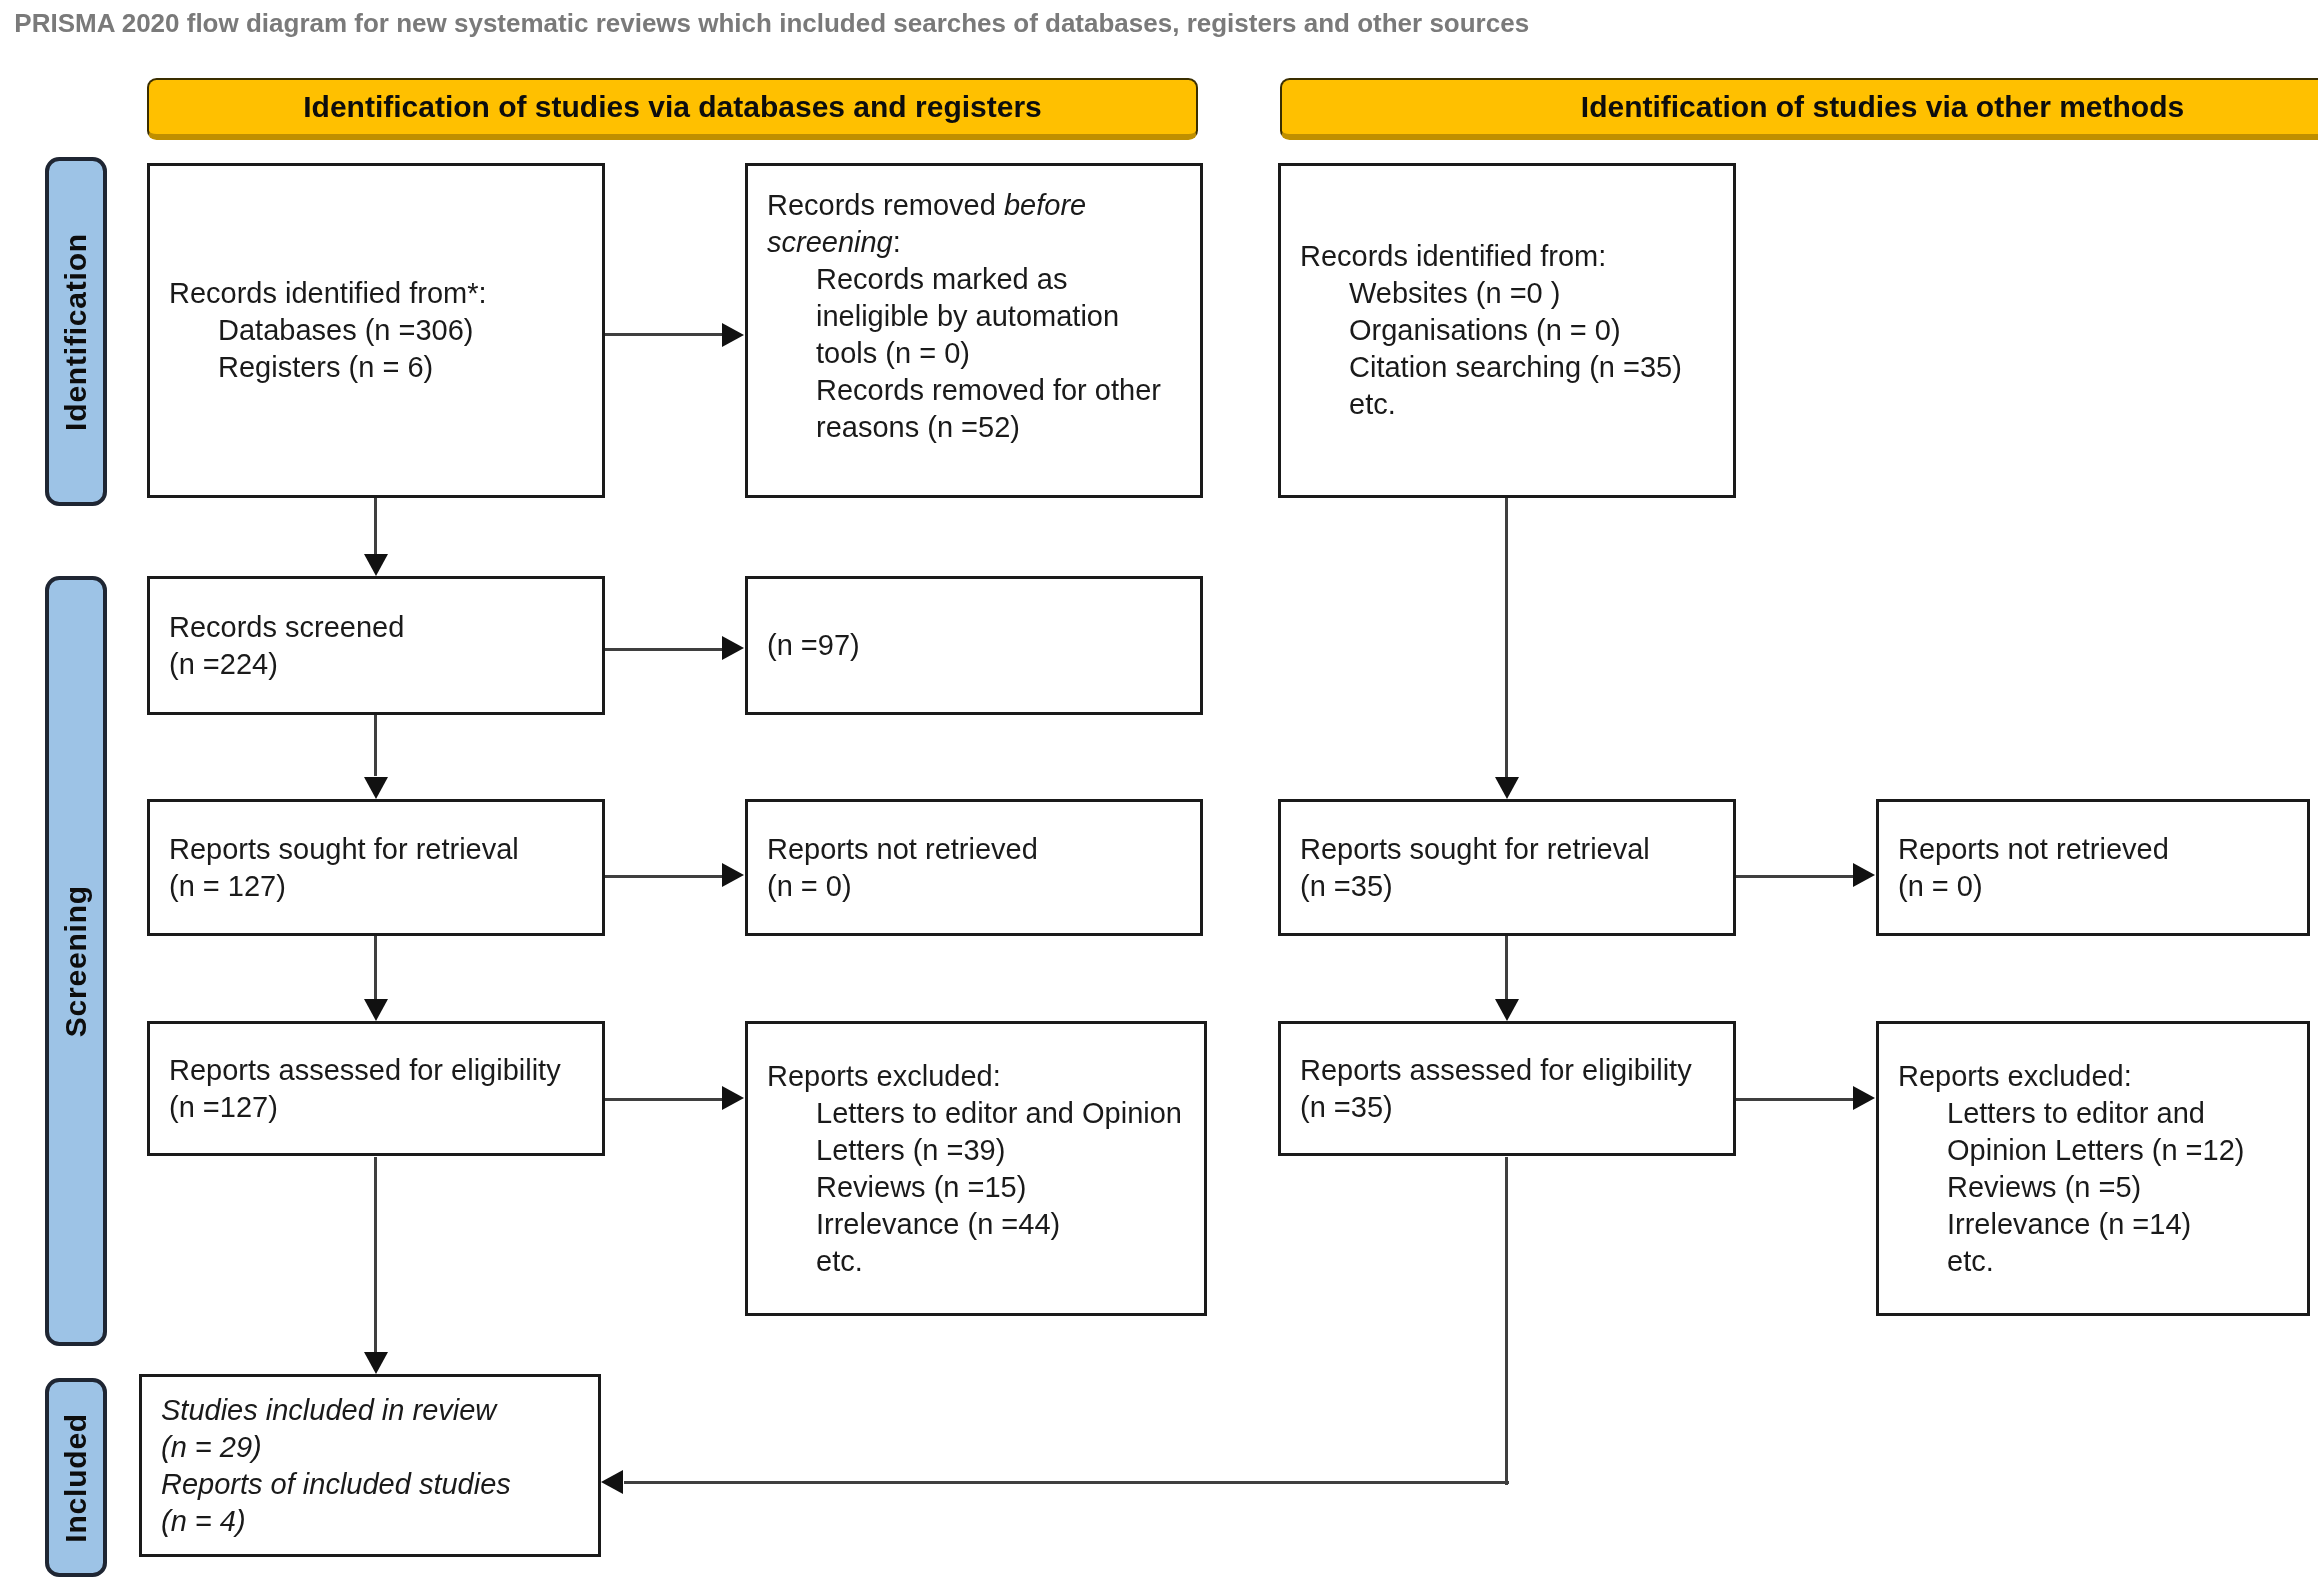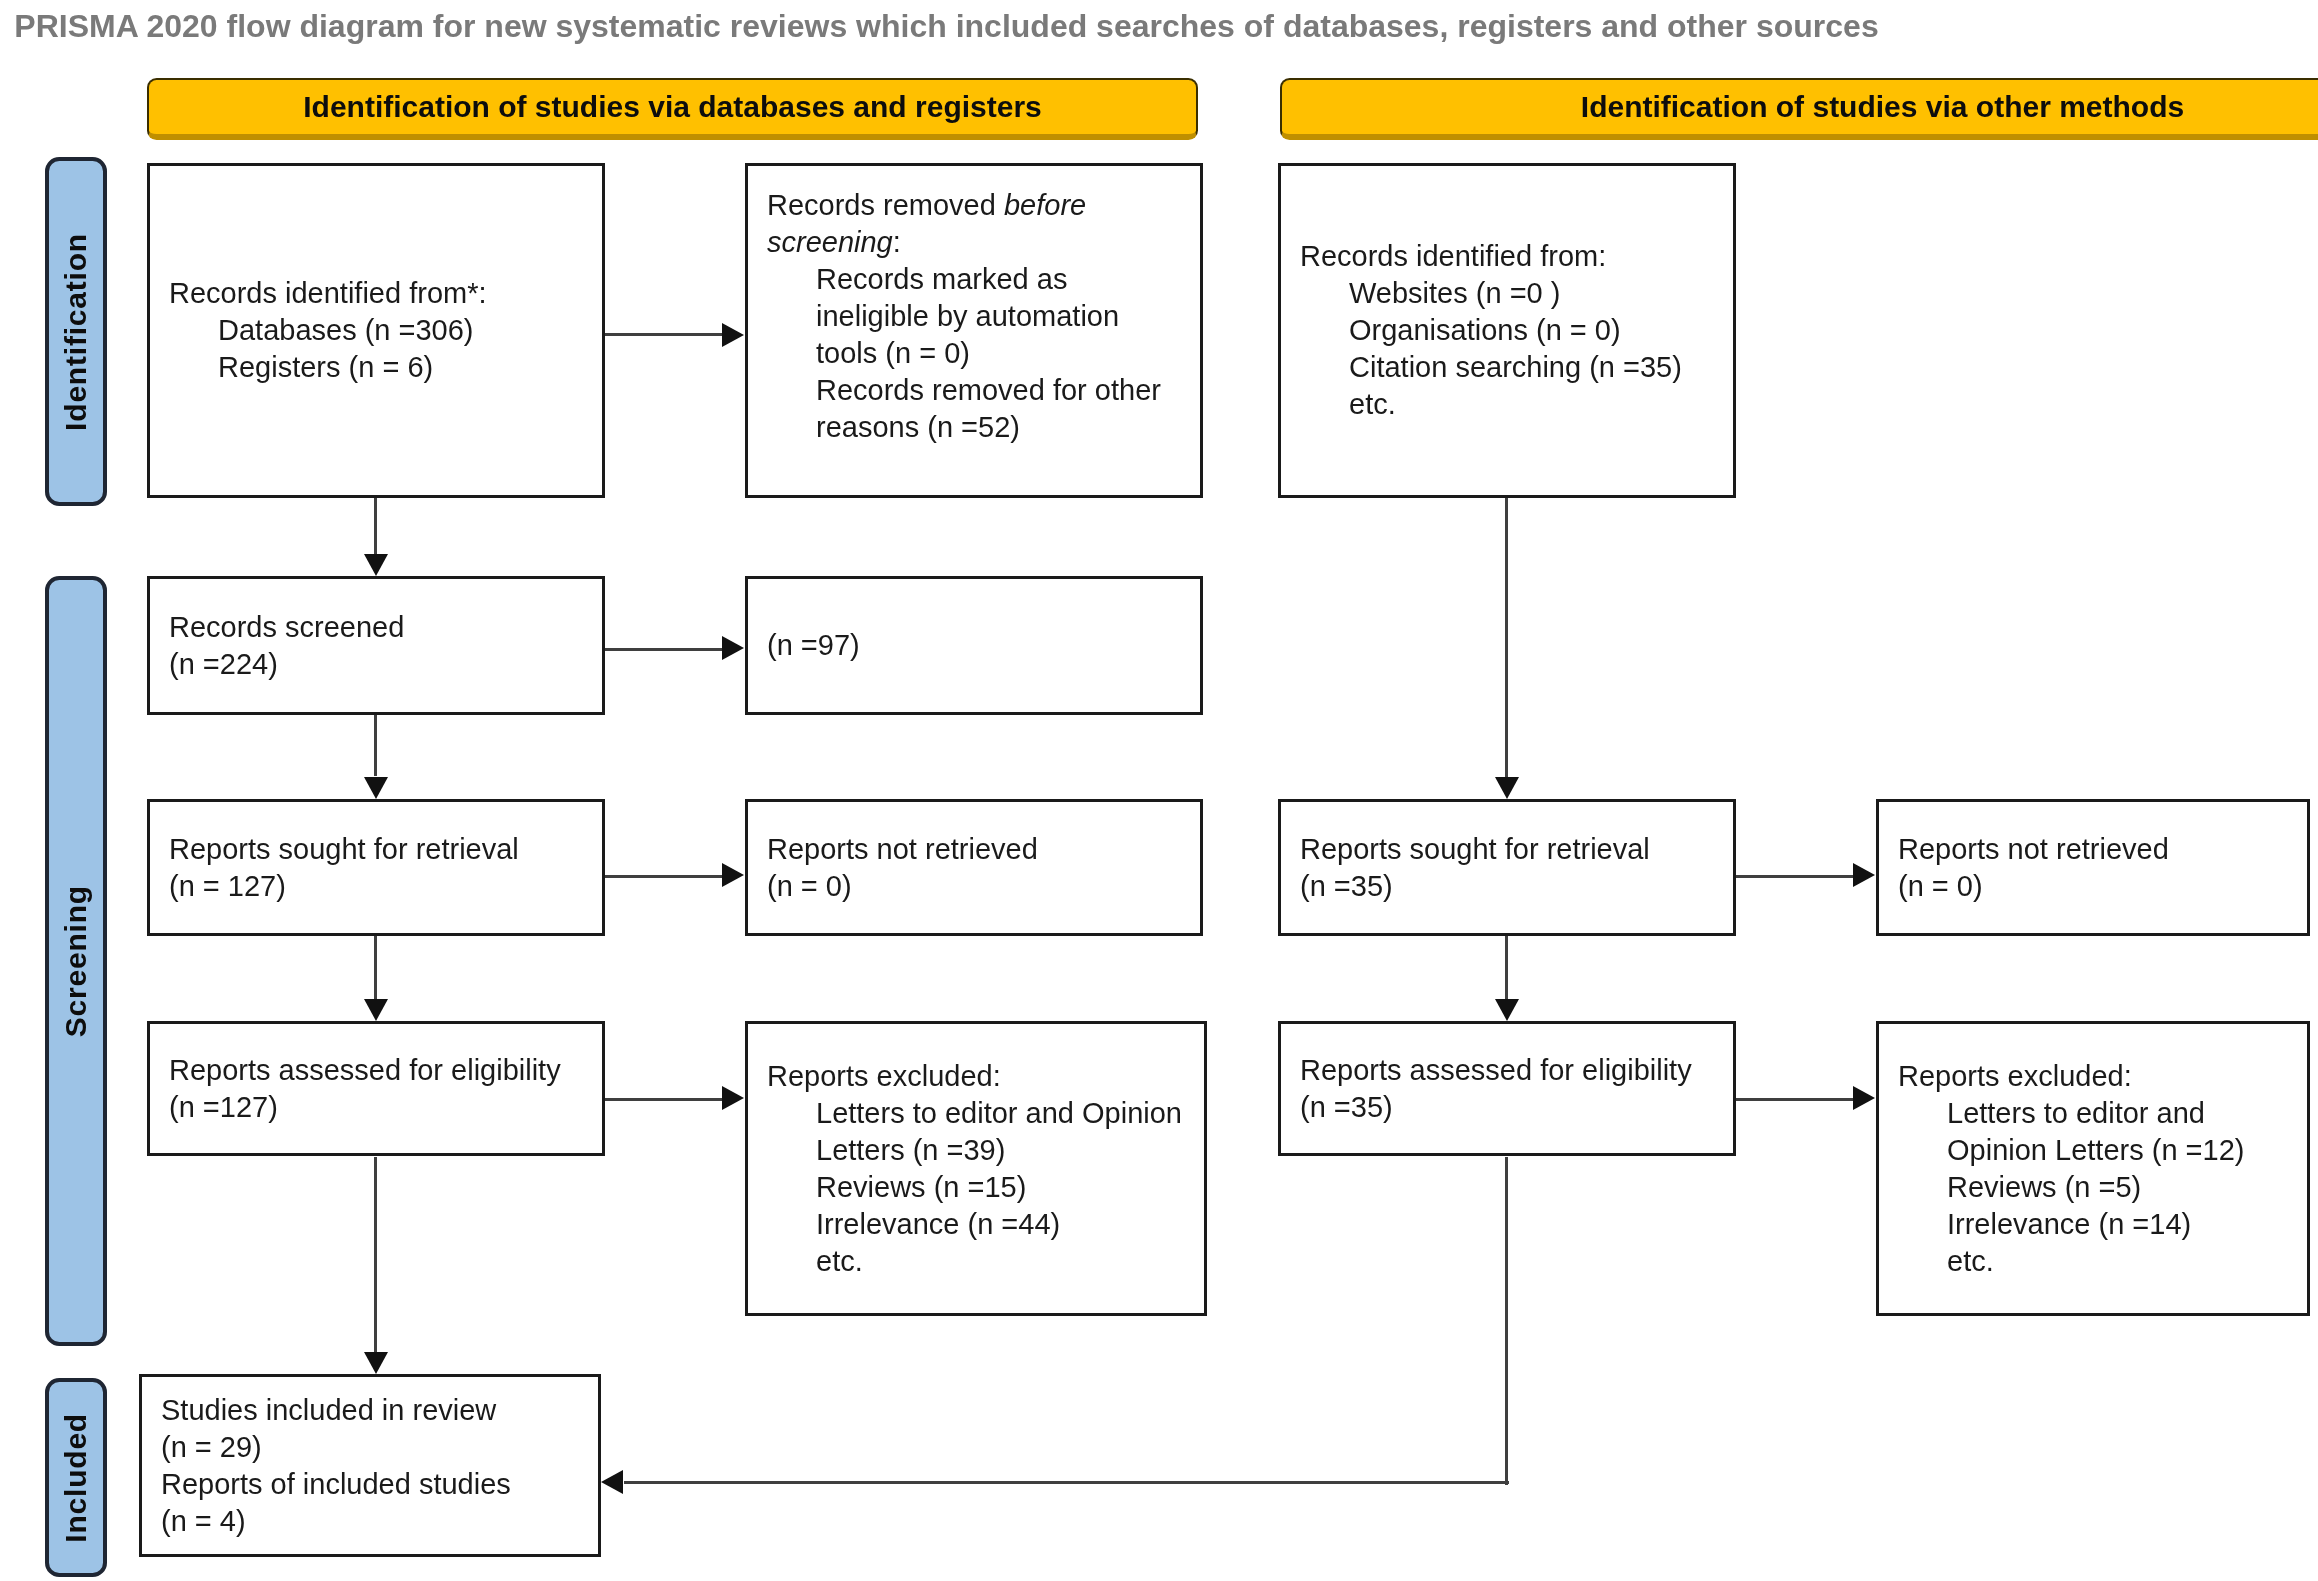--- a/index.html
+++ b/index.html
@@ -8,21 +8,21 @@
     --line-color:#3F3F3F; --head-color:#111111;
   }
   *{margin:0;padding:0;box-sizing:border-box;}
   html,body{background:#fff;}
   #canvas{
     position:relative;width:2319px;height:1582px;background:#ffffff;overflow:hidden;
     font-family:"Liberation Sans","DejaVu Sans",sans-serif;color:#1a1a1a;
   }
   .title{
     position:absolute;left:14.3px;top:8px;width:1912px;
-    font-size:32px;font-weight:bold;color:var(--title-color);
+    font-size:26px;font-weight:bold;color:var(--title-color);
   }
   .banner{
     position:absolute;height:62px;background:var(--banner-fill);
     border:2.4px solid #3a2e00;border-bottom:6.4px solid var(--banner-border);
     border-radius:9.6px;display:flex;align-items:center;justify-content:center;
     font-size:30px;font-weight:bold;color:#0d0d0d;
   }
   .stage{
     position:absolute;width:62px;background:var(--stage-fill);
     border:4px solid var(--stage-border);border-radius:14.3px;
@@ -137,21 +137,21 @@
     <div class="line">(n =35)</div>
   </div>
   <div class="box v-center" style="left:1876px;top:1021px;width:434px;height:295px;">
     <div class="line">Reports excluded:</div>
     <div class="line indent">Letters to editor and Opinion Letters (n =12)</div>
     <div class="line indent">Reviews (n =5)</div>
     <div class="line indent">Irrelevance (n =14)</div>
     <div class="line indent">etc.</div>
   </div>
 
-  <div class="box v-center" style="left:139px;top:1374px;width:462px;height:183px;">
+  <div class="box v-center" style="left:139px;top:1374px;width:462px;height:183px;font-style:italic;">
     <div class="line">Studies included in review</div>
     <div class="line">(n = 29)</div>
     <div class="line">Reports of included studies</div>
     <div class="line">(n = 4)</div>
   </div>
 
   <div class="vline" style="left:374px;top:498px;height:57px;"></div>
   <div class="head-down" style="left:364px;top:554px;"></div>
 
   <div class="hline" style="left:605px;top:333px;width:117px;"></div>

